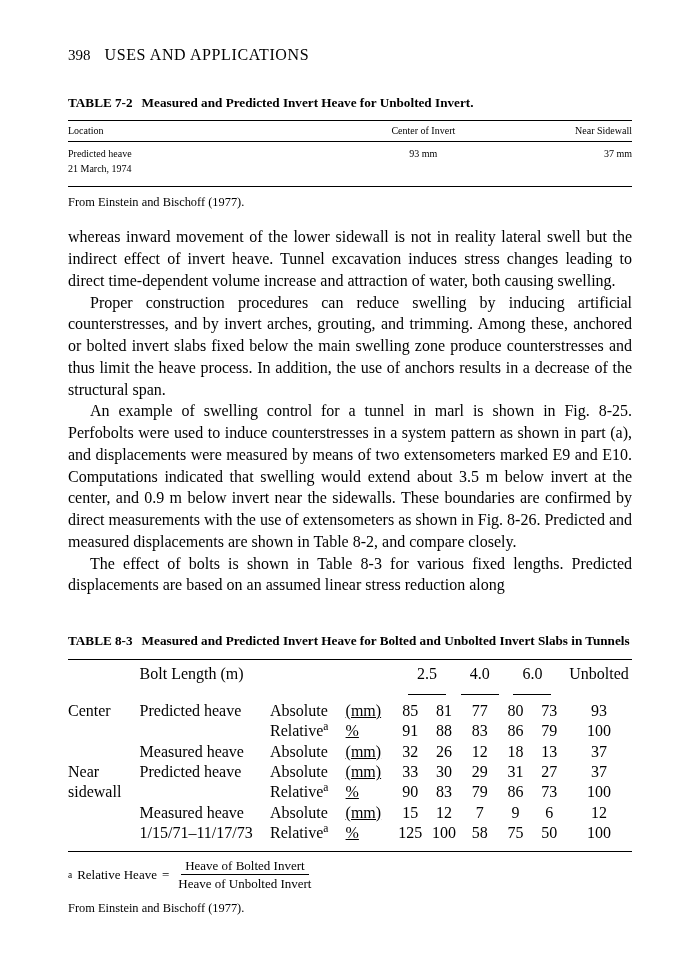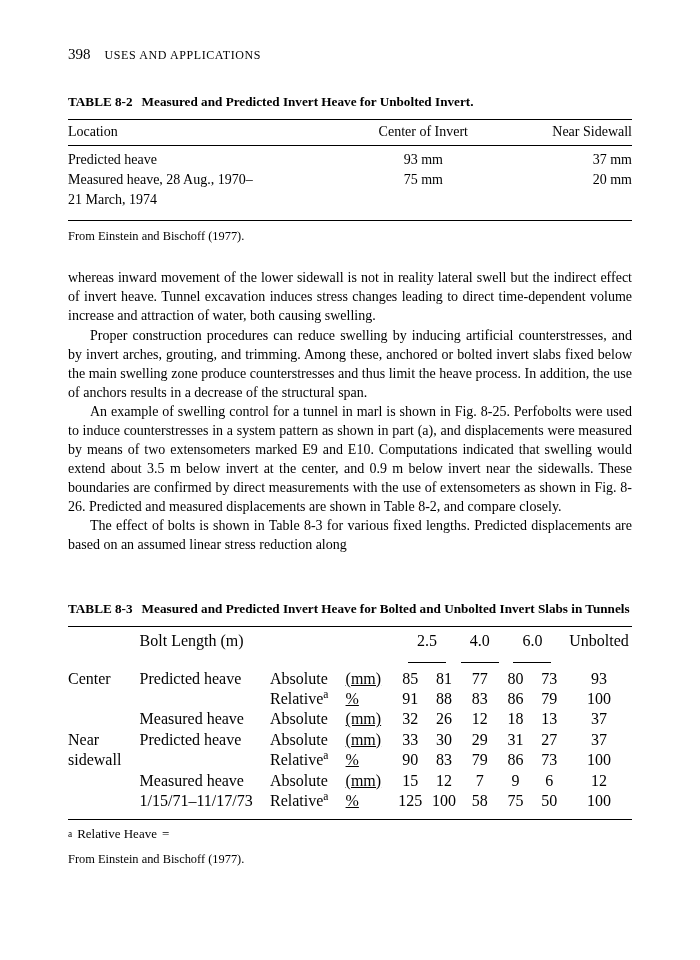--- a/index.html
+++ b/index.html
@@ -26,39 +26,39 @@
     align-items: baseline;
     gap: 14px;
     font-family: "Liberation Serif", serif;
     margin-bottom: 30px;
   }
   .folio {
     font-weight: normal;
     font-size: 15px;
   }
   .head-title {
-    font-size: 12px;
+    font-size: 16px;
     letter-spacing: 0.6px;
   }
 
   .table-block {
     margin: 0 0 0 0;
   }
   .table-caption {
     font-size: 13.2px;
     font-weight: bold;
     margin-bottom: 9px;
     line-height: 1.32;
   }
   .table-caption .tnum { margin-right: 9px; }
 
   table.doc {
     border-collapse: collapse;
     width: 100%;
-    font-size: 14px;
+    font-size: 10px;
   }
   table.doc td, table.doc th {
     padding: 1px 0;
     font-weight: normal;
     text-align: left;
     vertical-align: baseline;
   }
   .rule-top { border-top: 1.3px solid #000; }
   .rule-bot { border-bottom: 1.3px solid #000; }
 
@@ -71,30 +71,30 @@
   .t2 .body td { padding: 2px 0; }
   .t2 .body tr:first-child td { padding-top: 6px; }
   .t2 .indent { padding-left: 22px; margin-top: 8px; }
 
   .source-note {
     font-size: 12.4px;
     margin-top: 8px;
   }
 
   .body-text {
-    font-size: 14px;
+    font-size: 16px;
     line-height: 1.36;
     text-align: justify;
-    margin-top: 24px;
+    margin-top: 16px;
   }
   .body-text p { margin: 0; text-indent: 0; }
   .body-text p + p { text-indent: 22px; }
 
   
-  .t3-wrap { margin-top: 46px; }
+  .t3-wrap { margin-top: 36px; }
   .t3 {
     font-size: 16px;
     width: 100%;
     border-collapse: collapse;
   }
   .t3 td { padding: 1.2px 0; vertical-align: baseline; }
   .t3 .num { text-align: center; width: 34px; }
   .t3 .unb { text-align: center; width: 66px; }
   .t3 .c-area { width: 72px; }
   .t3 .c-quant { width: 132px; }
@@ -135,40 +135,35 @@
 
 <div class="page">
 
   <div class="running-head">
     <span class="folio">398</span>
     <span class="head-title">USES AND APPLICATIONS</span>
   </div>
 
   <div class="table-block">
     <div class="table-caption">
-      <span class="tnum">TABLE 8-2</span><span>Measured and Predicted Invert Heave for Unbolted Invert.</span>
+      <span class="tnum">TABLE 7-2</span><span>Measured and Predicted Invert Heave for Unbolted Invert.</span>
     </div>
     <table class="doc t2">
       <tbody>
           <tr class="hdr rule-top rule-bot">
         <td class="c-loc">Location</td>
         <td class="c-ctr">Center of Invert</td>
         <td class="c-near">Near Sidewall</td>
       </tr>
       </tbody>
         <tbody class="body">
         <tr>
           <td>Predicted heave</td>
           <td class="c-ctr">93 mm</td>
           <td class="c-near">37 mm</td>
-        </tr>
-        <tr>
-          <td>Measured heave, 28 Aug., 1970–</td>
-          <td class="c-ctr">75 mm</td>
-          <td class="c-near">20 mm</td>
         </tr>
         <tr>
           <td class="indent">21 March, 1974</td>
           <td class="c-ctr"></td>
           <td class="c-near"></td>
         </tr>
         <tr>
           <td class="rule-bot" style="height:6px"></td>
           <td class="rule-bot"></td>
           <td class="rule-bot"></td>
@@ -306,17 +301,21 @@
         <td class="rule-bot"></td>
         <td class="rule-bot"></td>
       </tr>
     </tbody>
       </table>
 
     <div class="fn-rel">
       <span class="sup">a</span>
       <span>Relative Heave</span>
       <span>=</span>
+      <span class="frac">
+        <span class="numer">Heave of Bolted Invert</span>
+        <span class="denom">Heave of Unbolted Invert</span>
+      </span>
     </div>
     <div class="fn-source">From Einstein and Bischoff (1977).</div>
   </div>
 
 </div>
 
 </body></html>

